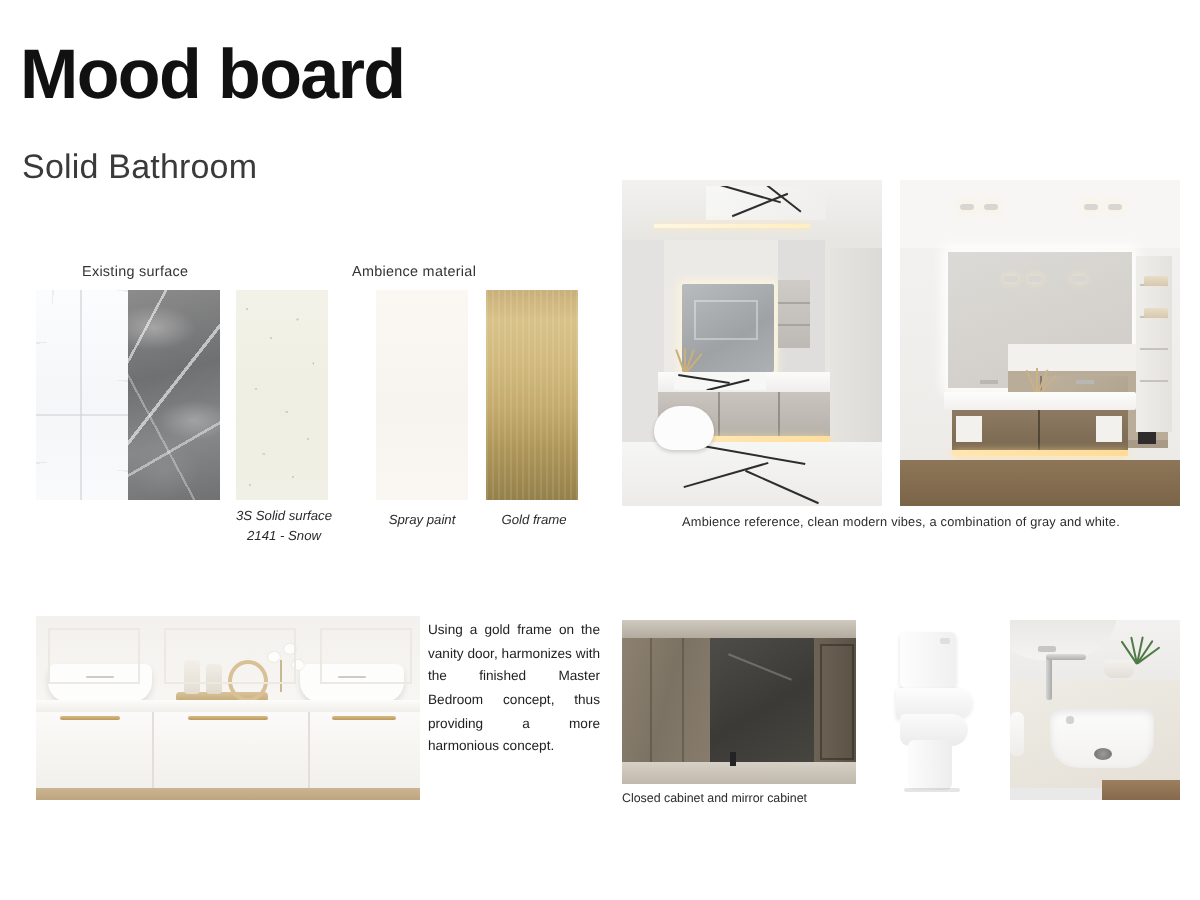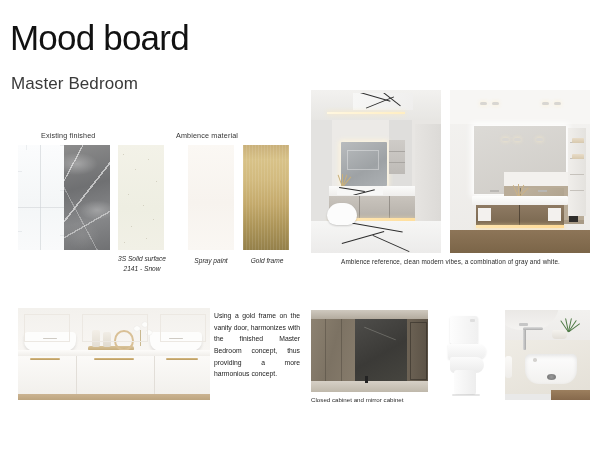--- a/index.html
+++ b/index.html
@@ -2,21 +2,21 @@
 <html><head>
 <meta charset="utf-8">
 <style>
   html,body{margin:0;padding:0;background:#ffffff;}
   body{width:600px;height:450px;position:relative;overflow:hidden;
        font-family:"Liberation Sans","DejaVu Sans",sans-serif;color:#1a1a1a;}
 
   .board{position:absolute;inset:0;background:#fff;}
 
   
-  .title{position:absolute;left:10px;top:20px;font-size:35px;font-weight:normal;
+  .title{position:absolute;left:10px;top:20px;font-size:35px;font-weight:bold;
          letter-spacing:-0.8px;line-height:1.05;color:#111;}
   .subtitle{position:absolute;left:11px;top:74px;font-size:17px;font-weight:400;
             color:#3a3a3a;letter-spacing:0.1px;}
 
   
   .mat-head{position:absolute;font-size:7.2px;color:#333;letter-spacing:.15px;}
   .mat-head.existing{left:41px;top:131px;}
   .mat-head.proposed{left:176px;top:131px;}
 
   .swatch{position:absolute;top:145px;width:46px;height:105px;overflow:hidden;}
@@ -289,23 +289,23 @@
       background:linear-gradient(to bottom,#9c7f5e,#86694c);}
   .s-left{position:absolute;left:0;top:46px;width:7px;height:22px;border-radius:3px;
       background:linear-gradient(to bottom,#fbfaf8,#efedea);}
 </style>
 </head>
 <body>
 
 <div class="board">
 
   <div class="title">Mood board</div>
-  <div class="subtitle">Master Bedroom</div>
-
-  <div class="mat-head existing">Existing finished</div>
+  <div class="subtitle">Solid Bathroom</div>
+
+  <div class="mat-head existing">Existing surface</div>
   <div class="mat-head proposed">Ambience material</div>
 
   <div class="swatch sw1 sw-white"></div>
   <div class="swatch sw2 sw-gray"></div>
   <div class="swatch sw3 sw-cream"></div>
   <div class="swatch sw4 sw-offwhite"></div>
   <div class="swatch sw5 sw-gold"></div>
 
   <div class="cap cap-solid">3S Solid surface 2141 - Snow</div>
   <div class="cap cap-spray">Spray paint</div>

